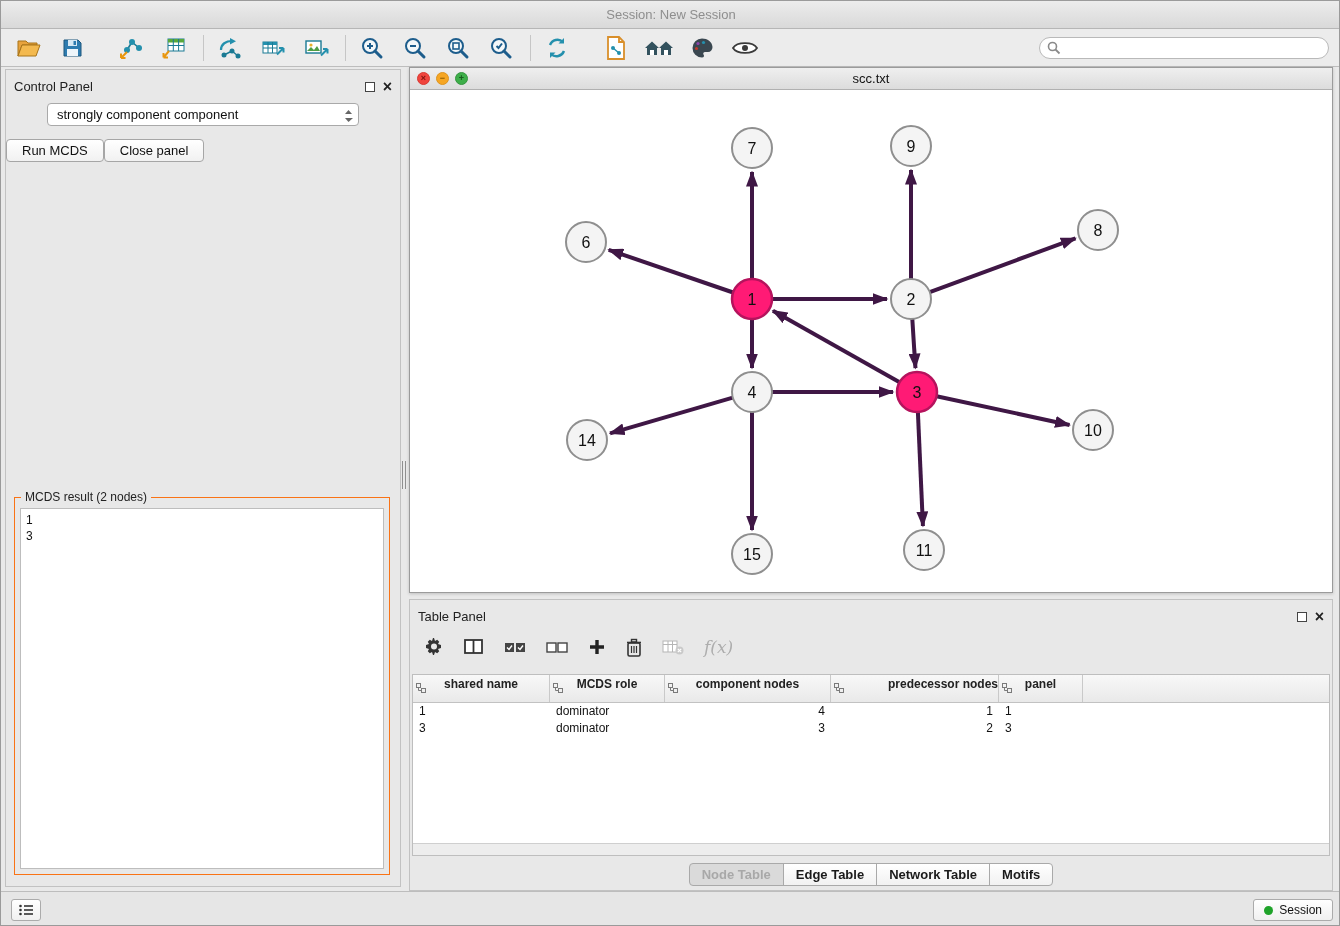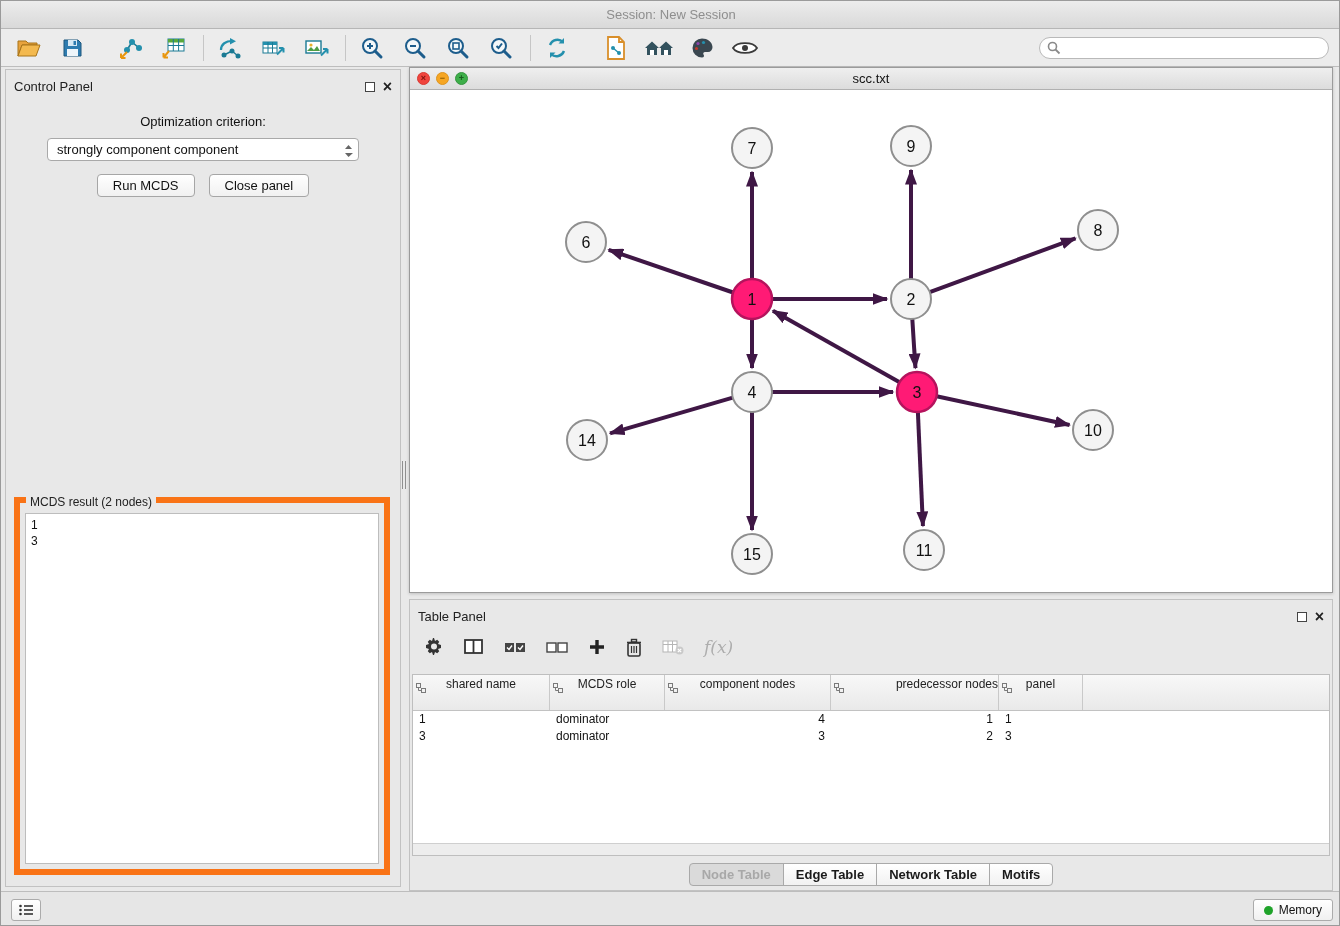--- a/index.html
+++ b/index.html
@@ -51,26 +51,26 @@
   .seg:first-child { border-radius:4px 0 0 4px; margin-left:0; }
   .seg:last-child { border-radius:0 4px 4px 0; }
   .seg-active { background:#dadada; color:#a8a8a8; }
   .opt-label { margin-top:20px; text-align:center; font-size:13px; color:#111; }
   .dropdown {
     position:relative; width:312px; height:23px; margin:9px auto 0;
     background:#fff; border:1px solid #a9a9a9; border-radius:4px;
     font-size:13px; line-height:21px; padding:0 24px 0 9px; color:#111;
   }
   .dropdown-stepper { position:absolute; right:5px; top:4px; }
-  .btn-row { display:flex; justify-content:center; gap:14px; margin-top:13px; }
+  .btn-row { display:flex; justify-content:flex-start; margin-top:13px; }
   .btn {
     background:linear-gradient(#ffffff,#f1f1f1); border:1px solid #a6a6a6;
     border-radius:4px; padding:3px 15px; font-size:13px; color:#111;
   }
-  .groupbox { position:absolute; left:8px; right:10px; top:427px; height:378px; border:6px solid #f97316; }
+  .groupbox { position:absolute; left:8px; right:10px; top:427px; height:378px; border:1px solid #f97316; }
   .groupbox-label {
     position:absolute; top:-8px; left:6px; background:#e8e8e8;
     padding:0 4px; font-size:12px; color:#222;
   }
   .groupbox-inner {
     position:absolute; left:5px; right:5px; top:10px; bottom:5px;
     background:#fff; border:1px solid #bdbdbd; overflow:hidden;
   }
   .result-line { font-size:12px; line-height:16px; padding:0 5px; color:#111; }
   .groupbox-inner .result-line:first-child { padding-top:3px; }
@@ -99,21 +99,21 @@
     position:absolute; left:408px; top:598px; width:924px; height:292px;
     background:#e8e8e8; border:1px solid #c2c2c2; display:flex; flex-direction:column;
   }
   .tp-toolbar { height:46px; display:flex; align-items:center; padding:0 14px; gap:20px; }
   .tp-tool { display:flex; align-items:center; justify-content:center; }
   .fx-label { font-family:"DejaVu Serif", serif; font-style:italic; color:#adadad; font-size:17px; }
   .table-block {
     margin:4px 2px 0 2px; background:#fff; border:1px solid #bebebe;
     height:182px; display:flex; flex-direction:column; overflow:hidden;
   }
-  .table-header-row { display:flex; background:linear-gradient(#f8f8f8,#e9e9e9); border-bottom:1px solid #c2c2c2; height:36px; flex:0 0 auto; }
+  .table-header-row { display:flex; background:linear-gradient(#f8f8f8,#e9e9e9); border-bottom:1px solid #c2c2c2; height:28px; flex:0 0 auto;font-weight:bold; }
   .th { position:relative; border-right:1px solid #c9c9c9; font-size:12px; line-height:19px; text-align:center; color:#222; flex:0 0 auto; }
   .th-icon { position:absolute; left:3px; top:5px; }
   .table-body { flex:1 1 auto; background:#fff; }
   .tr { display:flex; height:17px; line-height:17px; font-size:12px; color:#111; }
   .td { padding:0 6px; flex:0 0 auto; white-space:nowrap; overflow:hidden; }
   .hscroll-track { height:12px; background:#ededed; border-top:1px solid #cfcfcf; flex:0 0 auto; }
   .tp-tabs { margin-top:auto; margin-bottom:4px; display:flex; justify-content:center; }
   .tp-tabs .seg { font-weight:bold; }
   
   .statusbar {
@@ -288,21 +288,20 @@
   </div>
 
   <div class="control-panel">
     <div class="panel-header">
       <span class="panel-title">Control Panel</span>
       <span class="panel-header-btns">
         <span class="float-btn"></span>
         <span class="close-btn">×</span>
       </span>
     </div>
-    <div class="opt-label">Optimization criterion:</div>
     <div class="dropdown">
       <span>strongly component component</span>
       <span class="dropdown-stepper">
         <svg width="9" height="14" viewBox="0 0 9 14">
           <path d="M4.5 1L8 5H1z" fill="#666"></path>
           <path d="M4.5 13L1 9h8z" fill="#666"></path>
         </svg>
       </span>
     </div>
     <div class="btn-row">
@@ -526,17 +525,17 @@
         <circle cx="2.5" cy="3" r="1.3" fill="#333"></circle>
           <circle cx="2.5" cy="7" r="1.3" fill="#333"></circle>
           <circle cx="2.5" cy="11" r="1.3" fill="#333"></circle>
         <line x1="6" y1="3" x2="15" y2="3" stroke="#333" stroke-width="1.6"></line>
         <line x1="6" y1="7" x2="15" y2="7" stroke="#333" stroke-width="1.6"></line>
         <line x1="6" y1="11" x2="15" y2="11" stroke="#333" stroke-width="1.6"></line>
       </svg>
     </span>
     <span class="memory-btn">
       <span class="memory-dot"></span>
-      <span>Memory</span>
+      <span>Session</span>
     </span>
   </div>
 
 </div>
 
 </body></html>

